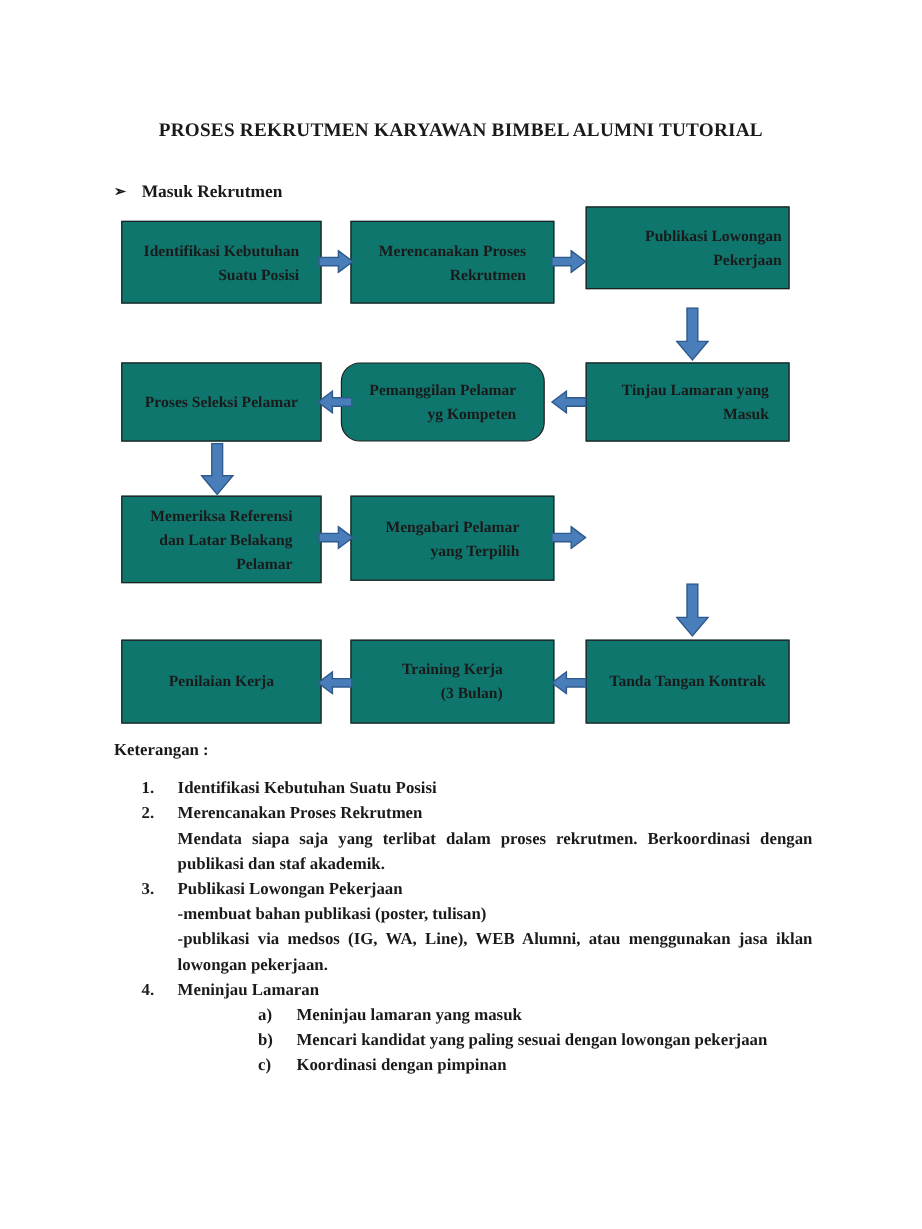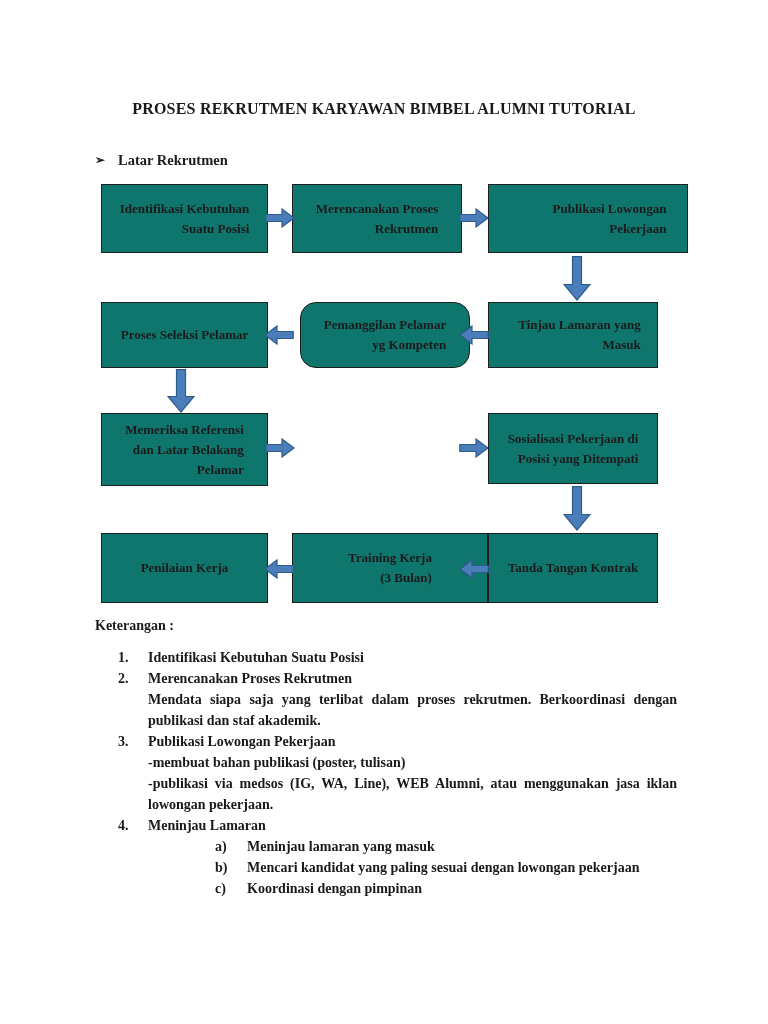--- a/index.html
+++ b/index.html
@@ -45,44 +45,44 @@
 </style>
 </head>
 <body>
 
 <div class="page">
 
   <div class="doc-title">PROSES REKRUTMEN KARYAWAN BIMBEL ALUMNI TUTORIAL</div>
 
   <div class="section-heading">
     <span class="bullet">➢</span>
-    <span>Latar Rekrutmen</span>
+    <span>Masuk Rekrutmen</span>
   </div>
 
   <div class="fc-box" style="left:101px; top:170px; width:167px; height:69px;">Identifikasi Kebutuhan
 Suatu Posisi</div>
   <div class="fc-box" style="left:292px; top:170px; width:170px; height:69px;">Merencanakan Proses
 Rekrutmen</div>
-  <div class="fc-box" style="left:488px; top:170px; width:200px; height:69px;padding-left:47px;">Publikasi Lowongan
+  <div class="fc-box" style="left:488px; top:158px; width:170px; height:69px;padding-left:47px;">Publikasi Lowongan
 Pekerjaan</div>
 
   <div class="fc-box" style="left:101px; top:288px; width:167px; height:66px;">Proses Seleksi Pelamar</div>
-  <div class="fc-box" style="left:300px; top:288px; width:170px; height:66px;border-radius:16px;">Pemanggilan Pelamar
+  <div class="fc-box" style="left:284px; top:288px; width:170px; height:66px;border-radius:16px;">Pemanggilan Pelamar
 yg Kompeten</div>
   <div class="fc-box" style="left:488px; top:288px; width:170px; height:66px;padding-left:17px;">Tinjau Lamaran yang
 Masuk</div>
 
   <div class="fc-box" style="left:101px; top:399px; width:167px; height:73px;">Memeriksa Referensi
 dan Latar Belakang
 Pelamar</div>
-  <div class="fc-box" style="left:488px; top:399px; width:170px; height:71px;">Sosialisasi Pekerjaan di
-Posisi yang Ditempati</div>
+  <div class="fc-box" style="left:292px; top:399px; width:170px; height:71px;">Mengabari Pelamar
+yang Terpilih</div>
 
   <div class="fc-box" style="left:101px; top:519px; width:167px; height:70px;">Penilaian Kerja</div>
-  <div class="fc-box" style="left:292px; top:519px; width:196px; height:70px;">Training Kerja
+  <div class="fc-box" style="left:292px; top:519px; width:170px; height:70px;">Training Kerja
 (3 Bulan)</div>
   <div class="fc-box" style="left:488px; top:519px; width:170px; height:70px;">Tanda Tangan Kontrak</div>
 
   <svg class="arrow" style="left:265px; top:194px;" width="30" height="20" viewBox="0 0 30 20">
     <polygon points="0.8,6.5 17,6.5 17,1 29,10 17,19 17,13.5 0.8,13.5"></polygon>
   </svg>
   <svg class="arrow" style="left:459px; top:194px;" width="30" height="20" viewBox="0 0 30 20">
     <polygon points="0.8,6.5 17,6.5 17,1 29,10 17,19 17,13.5 0.8,13.5"></polygon>
   </svg>
 

